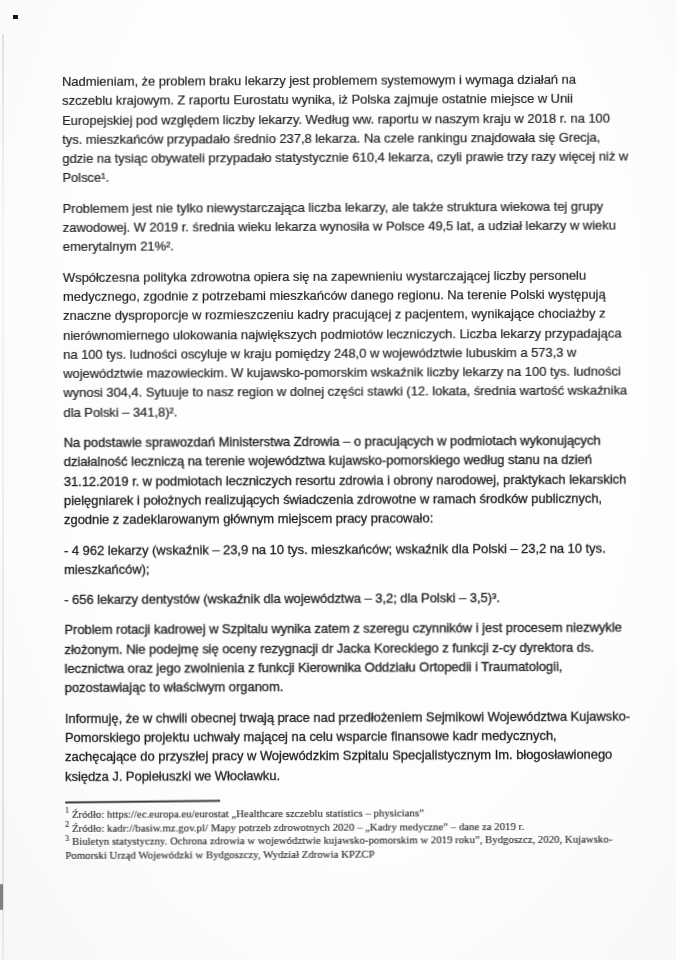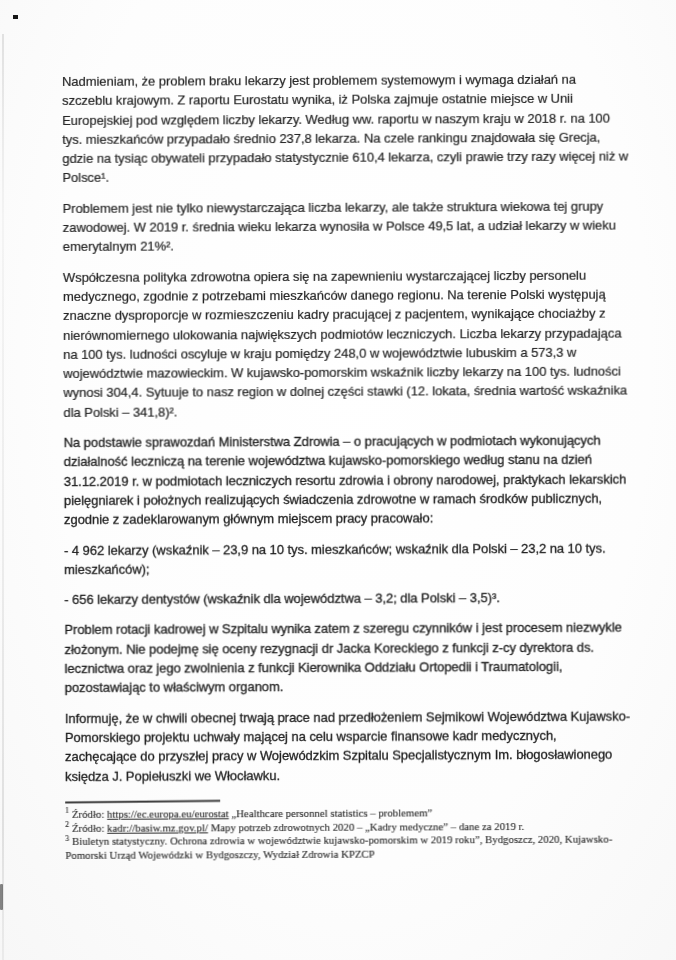--- a/index.html
+++ b/index.html
@@ -85,21 +85,20 @@
   .fn {
     margin: 0;
   }
   .fn sup {
     font-size: 7.5px;
     line-height: 0;
     margin-right: 3px;
   }
   .fn-link {
     color: inherit;
-    text-decoration: underline;
     text-decoration-thickness: from-font;
     cursor: pointer;
   }
   .fn-link:empty {
     display: none;
   }
 </style>
 </head>
 <body>
 
@@ -118,21 +117,21 @@
 
     <p class="body heavy">- 4 962 lekarzy (wskaźnik – 23,9 na 10 tys. mieszkańców; wskaźnik dla Polski – 23,2 na 10 tys. mieszkańców);</p>
     <p class="body heavy">- 656 lekarzy dentystów (wskaźnik dla województwa – 3,2; dla Polski – 3,5)³.</p>
 
     <p class="body heavy">Problem rotacji kadrowej w Szpitalu wynika zatem z szeregu czynników i jest procesem niezwykle złożonym. Nie podejmę się oceny rezygnacji dr Jacka Koreckiego z funkcji z-cy dyrektora ds. lecznictwa oraz jego zwolnienia z funkcji Kierownika Oddziału Ortopedii i Traumatologii, pozostawiając to właściwym organom.</p>
     <p class="body heavy">Informuję, że w chwili obecnej trwają prace nad przedłożeniem Sejmikowi Województwa Kujawsko-Pomorskiego projektu uchwały mającej na celu wsparcie finansowe kadr medycznych, zachęcające do przyszłej pracy w Wojewódzkim Szpitalu Specjalistycznym Im. błogosławionego księdza J. Popiełuszki we Włocławku.</p>
 
     <div class="footnotes">
       <div class="fn-rule"></div>
 
-      <p class="fn"><sup>1</sup><span>Źródło: </span><a class="fn-link">https://ec.europa.eu/eurostat</a><span> „Healthcare personnel statistics – problemem”</span></p>
+      <p class="fn"><sup>1</sup><span>Źródło: </span><a class="fn-link">https://ec.europa.eu/eurostat</a><span> „Healthcare szczeblu statistics – physicians”</span></p>
 
       <p class="fn"><sup>2</sup><span>Źródło: </span><a class="fn-link">kadr://basiw.mz.gov.pl/</a><span> Mapy potrzeb zdrowotnych 2020 – „Kadry medyczne” – dane za 2019 r.</span></p>
 
       <p class="fn"><sup>3</sup><span></span><span>Biuletyn statystyczny. Ochrona zdrowia w województwie kujawsko-pomorskim w 2019 roku”, Bydgoszcz, 2020, Kujawsko-Pomorski Urząd Wojewódzki w Bydgoszczy, Wydział Zdrowia KPZCP</span></p>
     </div>
 
   </div>
 </div>
 
 </body></html>

